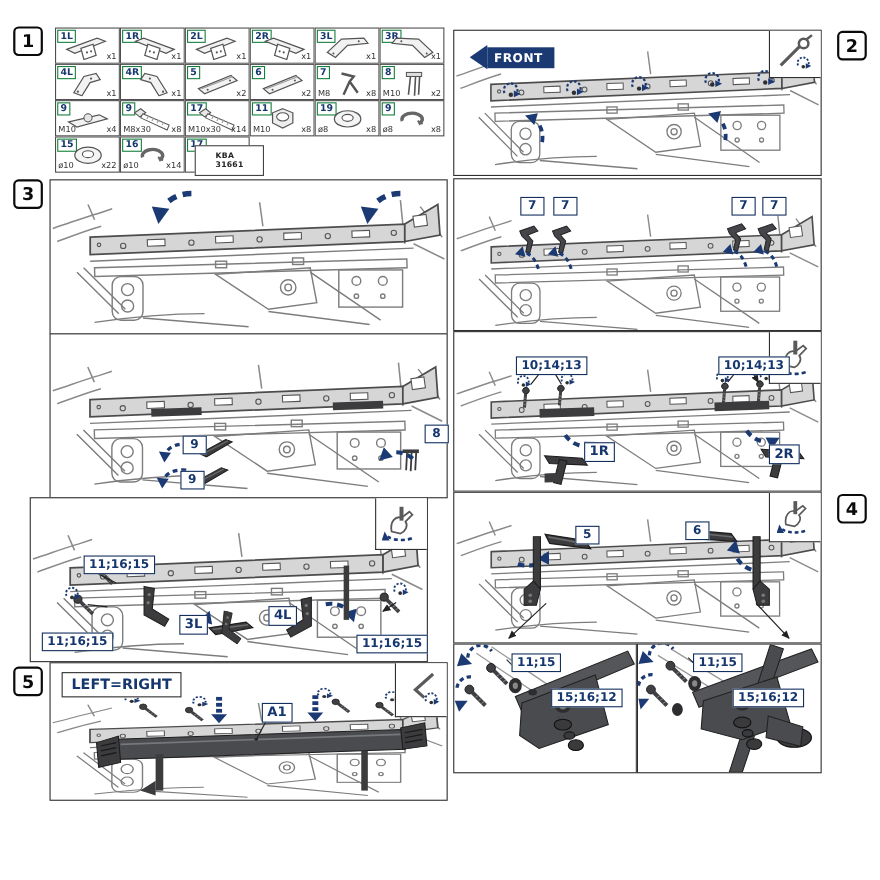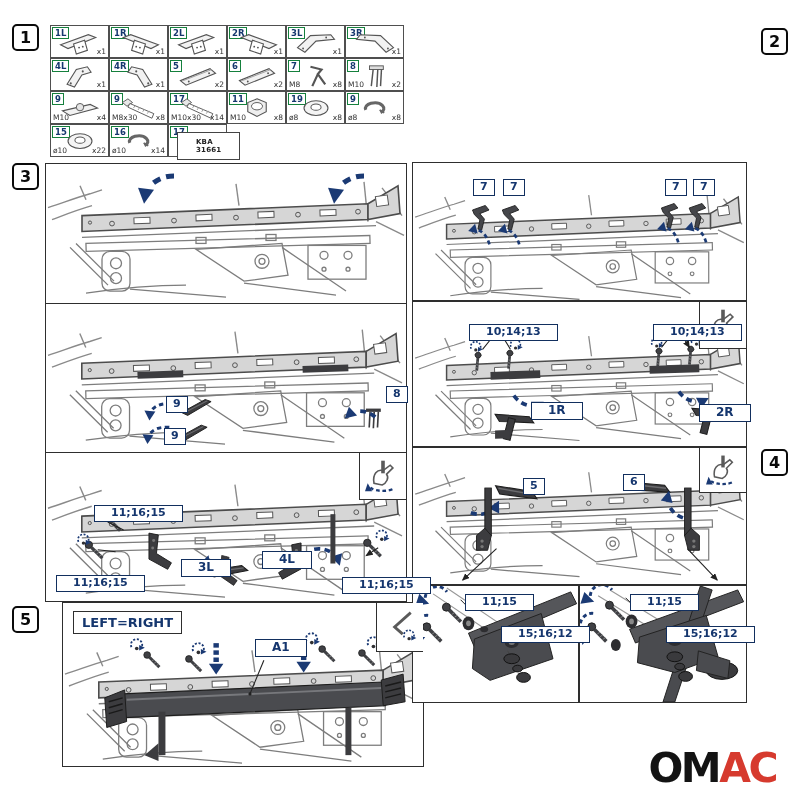--- a/index.html
+++ b/index.html
@@ -7,21 +7,21 @@
         font-family:"DejaVu Sans","Liberation Sans",sans-serif;overflow:hidden;}
   
   .pnum{position:absolute;width:23px;height:23px;border:2.4px solid #0a0a0a;border-radius:5px;
         background:#fff;display:flex;align-items:center;justify-content:center;
         font-weight:bold;font-size:16px;color:#0a0a0a;z-index:5;}
   
   .panel{position:absolute;border:1.6px solid #2e2e2e;background:#fff;box-sizing:border-box;}
   .art{position:absolute;left:0;top:0;width:100%;height:100%;}
   
   .lbl{position:absolute;border:1.5px solid #122f5e;color:#15366e;background:#fff;
-       font-weight:bold;font-size:11px;line-height:1.15;padding:1px 16px;white-space:nowrap;z-index:6;}
+       font-weight:bold;font-size:11px;line-height:1.15;padding:1px 4px;white-space:nowrap;z-index:6;}
   .lbl.sq{padding:1px 6px;}
   
   .toolbox{position:absolute;top:0;right:0;width:46px;height:42px;background:#fff;
        border-left:1.6px solid #2e2e2e;border-bottom:1.6px solid #2e2e2e;z-index:4;
        display:flex;align-items:center;justify-content:center;}
   
   .front{position:absolute;left:14px;top:13px;display:flex;align-items:center;z-index:6;}
   .front .head{width:0;height:0;border-top:11px solid transparent;border-bottom:11px solid transparent;
        border-right:16px solid #1b3a74;}
   .front .body{background:#1b3a74;color:#fff;font-weight:bold;font-size:11px;
@@ -424,20 +424,46 @@
 
     <div class="cell">
       <span class="pid">17</span>
 
       <span class="pspec"></span>
       <span class="pqty"></span>
     <div class="kba">KBA 31661</div>
       </div>
   </div>
 
+  <div class="panel" style="left:412px;top:27px;width:335px;height:133px">
+    <svg class="art" viewBox="0 0 360 140" preserveAspectRatio="none">
+      <use href="#beam"></use>
+      <use href="#rot" x="46" y="48" width="20" height="20"></use>
+      <use href="#rot" x="108" y="46" width="20" height="20"></use>
+      <use href="#rot" x="172" y="42" width="20" height="20"></use>
+      <use href="#rot" x="244" y="38" width="20" height="20"></use>
+      <use href="#rot" x="296" y="36" width="20" height="20"></use>
+      <use href="#rot" x="330" y="18" width="18" height="18"></use>
+      <g transform="translate(62,78) rotate(100 16 14)">
+          <use href="#curve" width="34" height="30"></use>
+        </g>
+      <g transform="translate(242,76) rotate(100 16 14)">
+          <use href="#curve" width="34" height="30"></use>
+        </g>
+    </svg>
+    <div class="front">
+      <span class="head"></span>
+      <span class="body">FRONT</span>
+    </div>
+    <div class="toolbox">
+      <svg width="38" height="36" viewBox="0 0 40 38">
+          <use href="#tool-ratchet"></use>
+        </svg>
+    </div>
+  </div>
 
   <div class="panel" style="left:45px;top:163px;width:362px;height:141px">
     <svg class="art" viewBox="0 0 360 140" preserveAspectRatio="none">
       <use href="#beam"></use>
       <g transform="translate(88,8)">
           <use href="#curve" width="44" height="40"></use>
         </g>
       <g transform="translate(278,8)">
           <use href="#curve" width="44" height="40"></use>
         </g>
@@ -466,21 +492,21 @@
         </g>
       <g transform="translate(296,100) rotate(40 17 15)">
           <use href="#curve" width="34" height="30"></use>
         </g>
     </svg>
     <span class="lbl sq" style="left:120px;top:92px">9</span>
     <span class="lbl sq" style="left:118px;top:124px">9</span>
     <span class="lbl sq" style="left:340px;top:82px">8</span>
   </div>
 
-  <div class="panel" style="left:45px;top:452px;width:362px;height:150px">
+  <div class="panel" style="left:27px;top:452px;width:362px;height:150px">
     <svg class="art" viewBox="0 0 362 150" preserveAspectRatio="none">
       <use href="#beam" y="12" width="360" height="140"></use>
       <g transform="translate(56,60)">
           <use href="#boltp" width="22" height="22"></use>
         </g>
       <use href="#rot" x="48" y="52" width="16" height="16"></use>
       <g transform="translate(38,88)">
           <use href="#boltp" width="22" height="22"></use>
         </g>
       <use href="#rot" x="30" y="80" width="16" height="16"></use>
@@ -512,21 +538,21 @@
     <span class="lbl" style="left:296px;top:124px">11;16;15</span>
     <span class="lbl" style="left:135px;top:106px;font-size:12px">3L</span>
     <span class="lbl" style="left:216px;top:98px;font-size:12px">4L</span>
     <div class="toolbox" style="height:46px">
       <svg width="36" height="38" viewBox="0 0 40 40">
           <use href="#tool-hand"></use>
         </svg>
     </div>
   </div>
 
-  <div class="panel" style="left:62px;top:602px;width:362px;height:165px">
+  <div class="panel" style="left:45px;top:602px;width:362px;height:126px">
     <svg class="art" viewBox="0 0 362 165" preserveAspectRatio="none">
       <use href="#beam" y="28" width="360" height="140"></use>
 
       <polygon points="60,92 322,80 324,104 62,116" fill="#4a4b4f" stroke="#1d1d1d" stroke-width="1.2"></polygon>
       <line x1="64" y1="98" x2="320" y2="86" stroke="#77787c" stroke-width="2"></line>
       <polygon points="42,96 62,88 64,120 44,126" fill="#3c3c3f" stroke="#1d1d1d"></polygon>
       <polygon points="320,78 342,72 344,100 322,104" fill="#3c3c3f" stroke="#1d1d1d"></polygon>
       <path d="M46,100 l14,-4 M46,106 l14,-4 M46,112 l14,-4 M324,84 l16,-4 M324,90 l16,-4 M324,96 l16,-4" stroke="#191919" stroke-width="1.4"></path>
       <rect x="96" y="110" width="7" height="44" fill="#3c3c3f"></rect>
       <path d="M96,142 l-14,12 14,6 z" fill="#3c3c3f"></path>
@@ -736,17 +762,14 @@
       <path d="M92,64 L106,94" stroke="#444" stroke-width="1" stroke-dasharray="3 2"></path>
       <ellipse cx="96" cy="72" rx="8" ry="5" fill="#3a3a3d" stroke="#111"></ellipse>
       <ellipse cx="101" cy="82" rx="5" ry="3.4" fill="#3a3a3d" stroke="#111"></ellipse>
       <ellipse cx="107" cy="92" rx="7" ry="5" fill="#3a3a3d" stroke="#111"></ellipse>
       <path d="M54,20 L46,12 M116,46 L110,42" stroke="#222" stroke-width="1" marker-end="url(#ah)"></path>
     </svg>
     <span class="lbl" style="left:50px;top:8px">11;15</span>
     <span class="lbl" style="left:86px;top:40px">15;16;12</span>
   </div>
 
-  <div class="brand">
-    <span class="b">OM</span><span class="r">AC</span>
-  </div>
 
 </div>
 
 </body></html>

